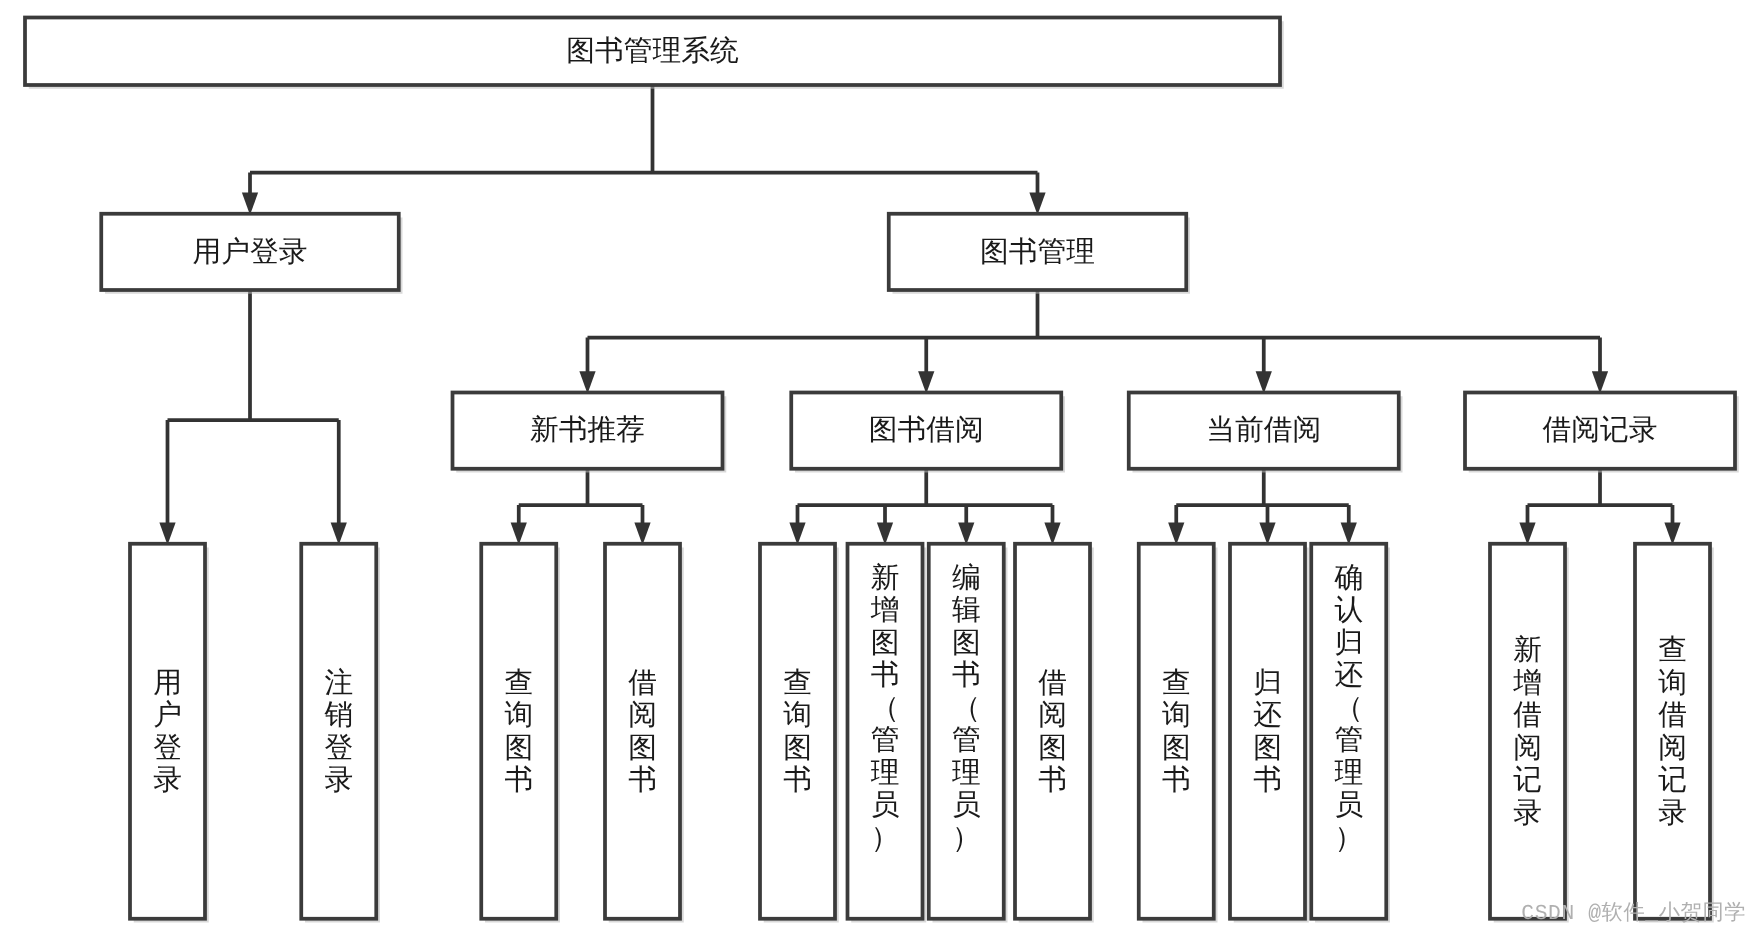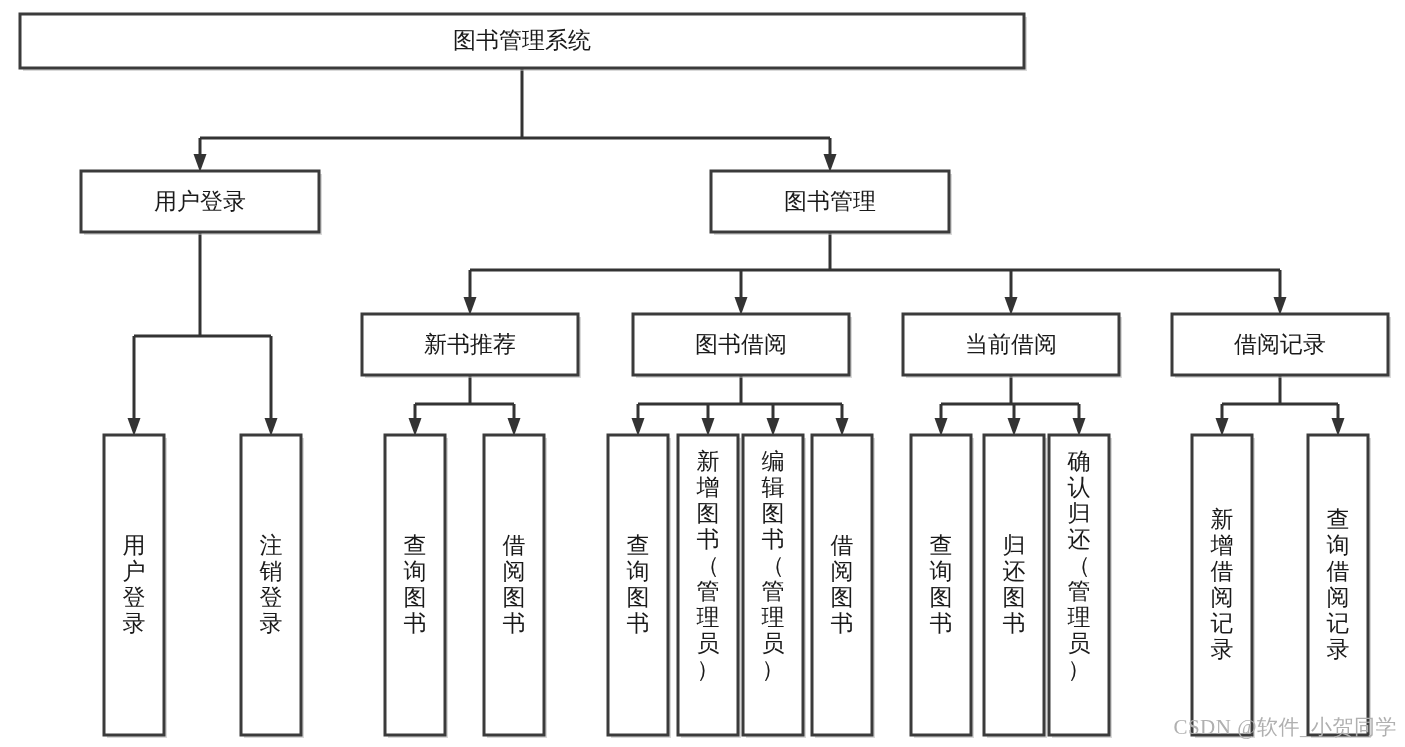--- a/index.html
+++ b/index.html
@@ -54,22 +54,22 @@
   .node-label-v {
     font-family: "Liberation Sans", "DejaVu Sans", sans-serif;
     font-size: 23px;
     fill: #1a1a1a;
     text-anchor: middle;
   }
   .watermark {
     position: absolute;
     right: 8px;
     bottom: 6px;
-    font-family: Liberation Serif, serif;
-    font-size: 21px;
+    font-family: Liberation Mono, monospace;
+    font-size: 17px;
     color: #b0b0b0;
     white-space: nowrap;
     letter-spacing: 0.5px;
     user-select: none;
   }
 </style>
 </head>
 <body>
 
 <div id="diagram-root">

